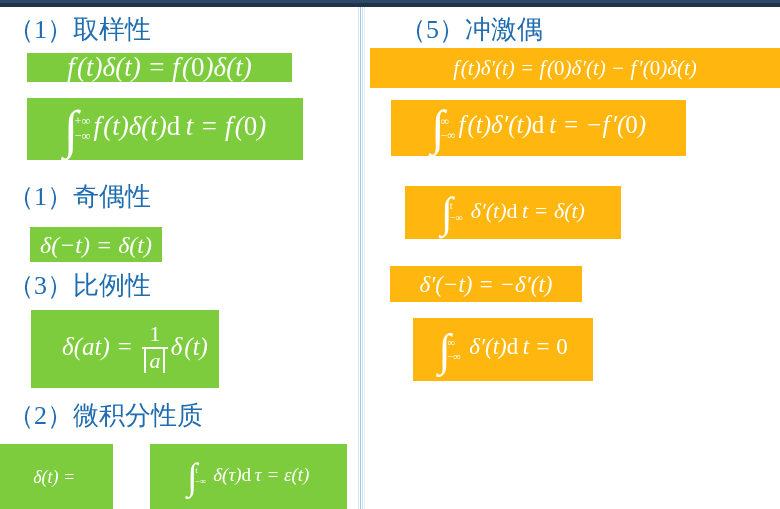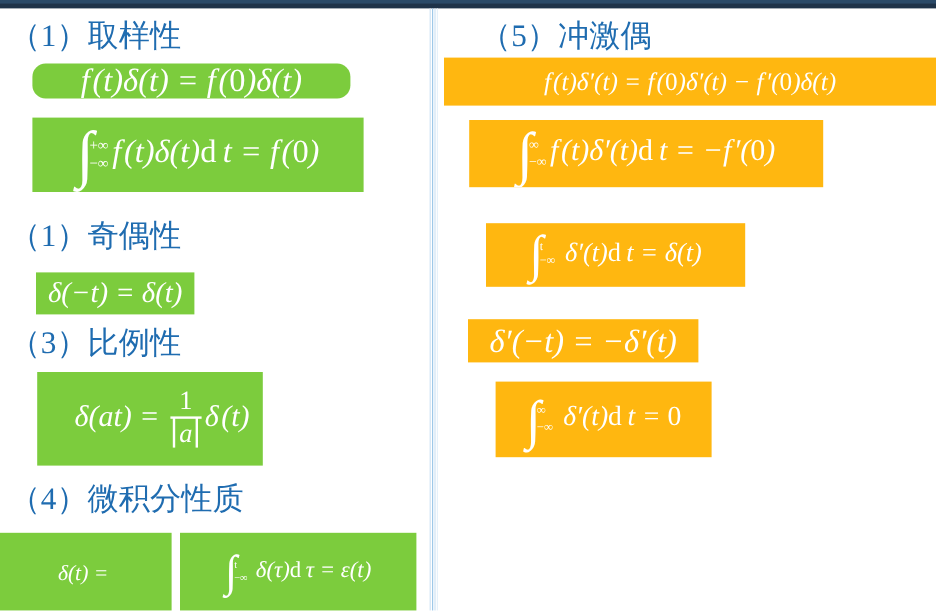--- a/index.html
+++ b/index.html
@@ -144,21 +144,21 @@
     <div class="top-bar-inner"></div>
   </div>
 
   <div class="divider div-a"></div>
   <div class="divider div-b"></div>
   <div class="divider div-c"></div>
   <div class="divider div-d"></div>
 
   <div class="heading" style="left:8px; top:12px;">（1）取样性</div>
 
-  <div class="fbox green" style="left:27px; top:53px; width:265px; height:29px;border-radius:11px;">
+  <div class="fbox green" style="left:27px; top:53px; width:265px; height:29px;">
     <span class="math" style="font-size:27px;">
       f (t)<span>δ</span>(t)&nbsp;=&nbsp;f (<span class="num">0</span>)<span>δ</span>(t)
     </span>
   </div>
 
   <div class="fbox green" style="left:27px; top:98px; width:276px; height:62px;">
     <span class="math" style="font-size:27px;">
       <span class="intg">
           <span class="int-sym">∫</span>
           <span class="lims">
@@ -182,23 +182,23 @@
   <div class="fbox green" style="left:31px; top:310px; width:188px; height:78px;">
     <span class="math" style="font-size:25px;margin-left:20px;">
       <span>δ</span>(at)&nbsp;=&nbsp;<span class="frac">
           <span class="top num">1</span>
           <span class="bar"></span>
           <span class="bot"><span class="abs">a</span></span>
         </span><span>δ</span> (t)
     </span>
   </div>
 
-  <div class="heading" style="left:8px; top:398px;">（4）微积分性质</div>
-
-  <div class="fbox green" style="left:0px; top:444px; width:143px; height:65px;">
+  <div class="heading" style="left:8px; top:398px;">（2）微积分性质</div>
+
+  <div class="fbox green" style="left:0px; top:444px; width:113px; height:65px;">
     <span class="math" style="font-size:18px;">
       <span>δ</span>(t)&nbsp;=&nbsp;
     </span>
   </div>
 
   <div class="fbox green" style="left:150px; top:444px; width:197px; height:65px;">
     <span class="math" style="font-size:19px;">
       <span class="intg">
           <span class="int-sym">∫</span>
           <span class="lims">
@@ -235,21 +235,21 @@
           <span class="int-sym">∫</span>
           <span class="lims">
             <span class="hi">t</span>
             <span class="lo">−∞</span>
           </span>
         </span>&nbsp;<span>δ</span><span class="prime">′</span>(t)<span class="up">d</span> t&nbsp;=&nbsp;<span>δ</span>(t)
     </span>
   </div>
 
   <div class="fbox orange" style="left:390px; top:266px; width:192px; height:36px;">
-    <span class="math" style="font-size:27px;">
+    <span class="math" style="font-size:23px;">
       <span>δ</span><span class="prime">′</span>(−t)&nbsp;=&nbsp;−<span>δ</span><span class="prime">′</span>(t)
     </span>
   </div>
 
   <div class="fbox orange" style="left:413px; top:318px; width:180px; height:63px;">
     <span class="math" style="font-size:23px;">
       <span class="intg">
           <span class="int-sym">∫</span>
           <span class="lims">
             <span class="hi">∞</span>

